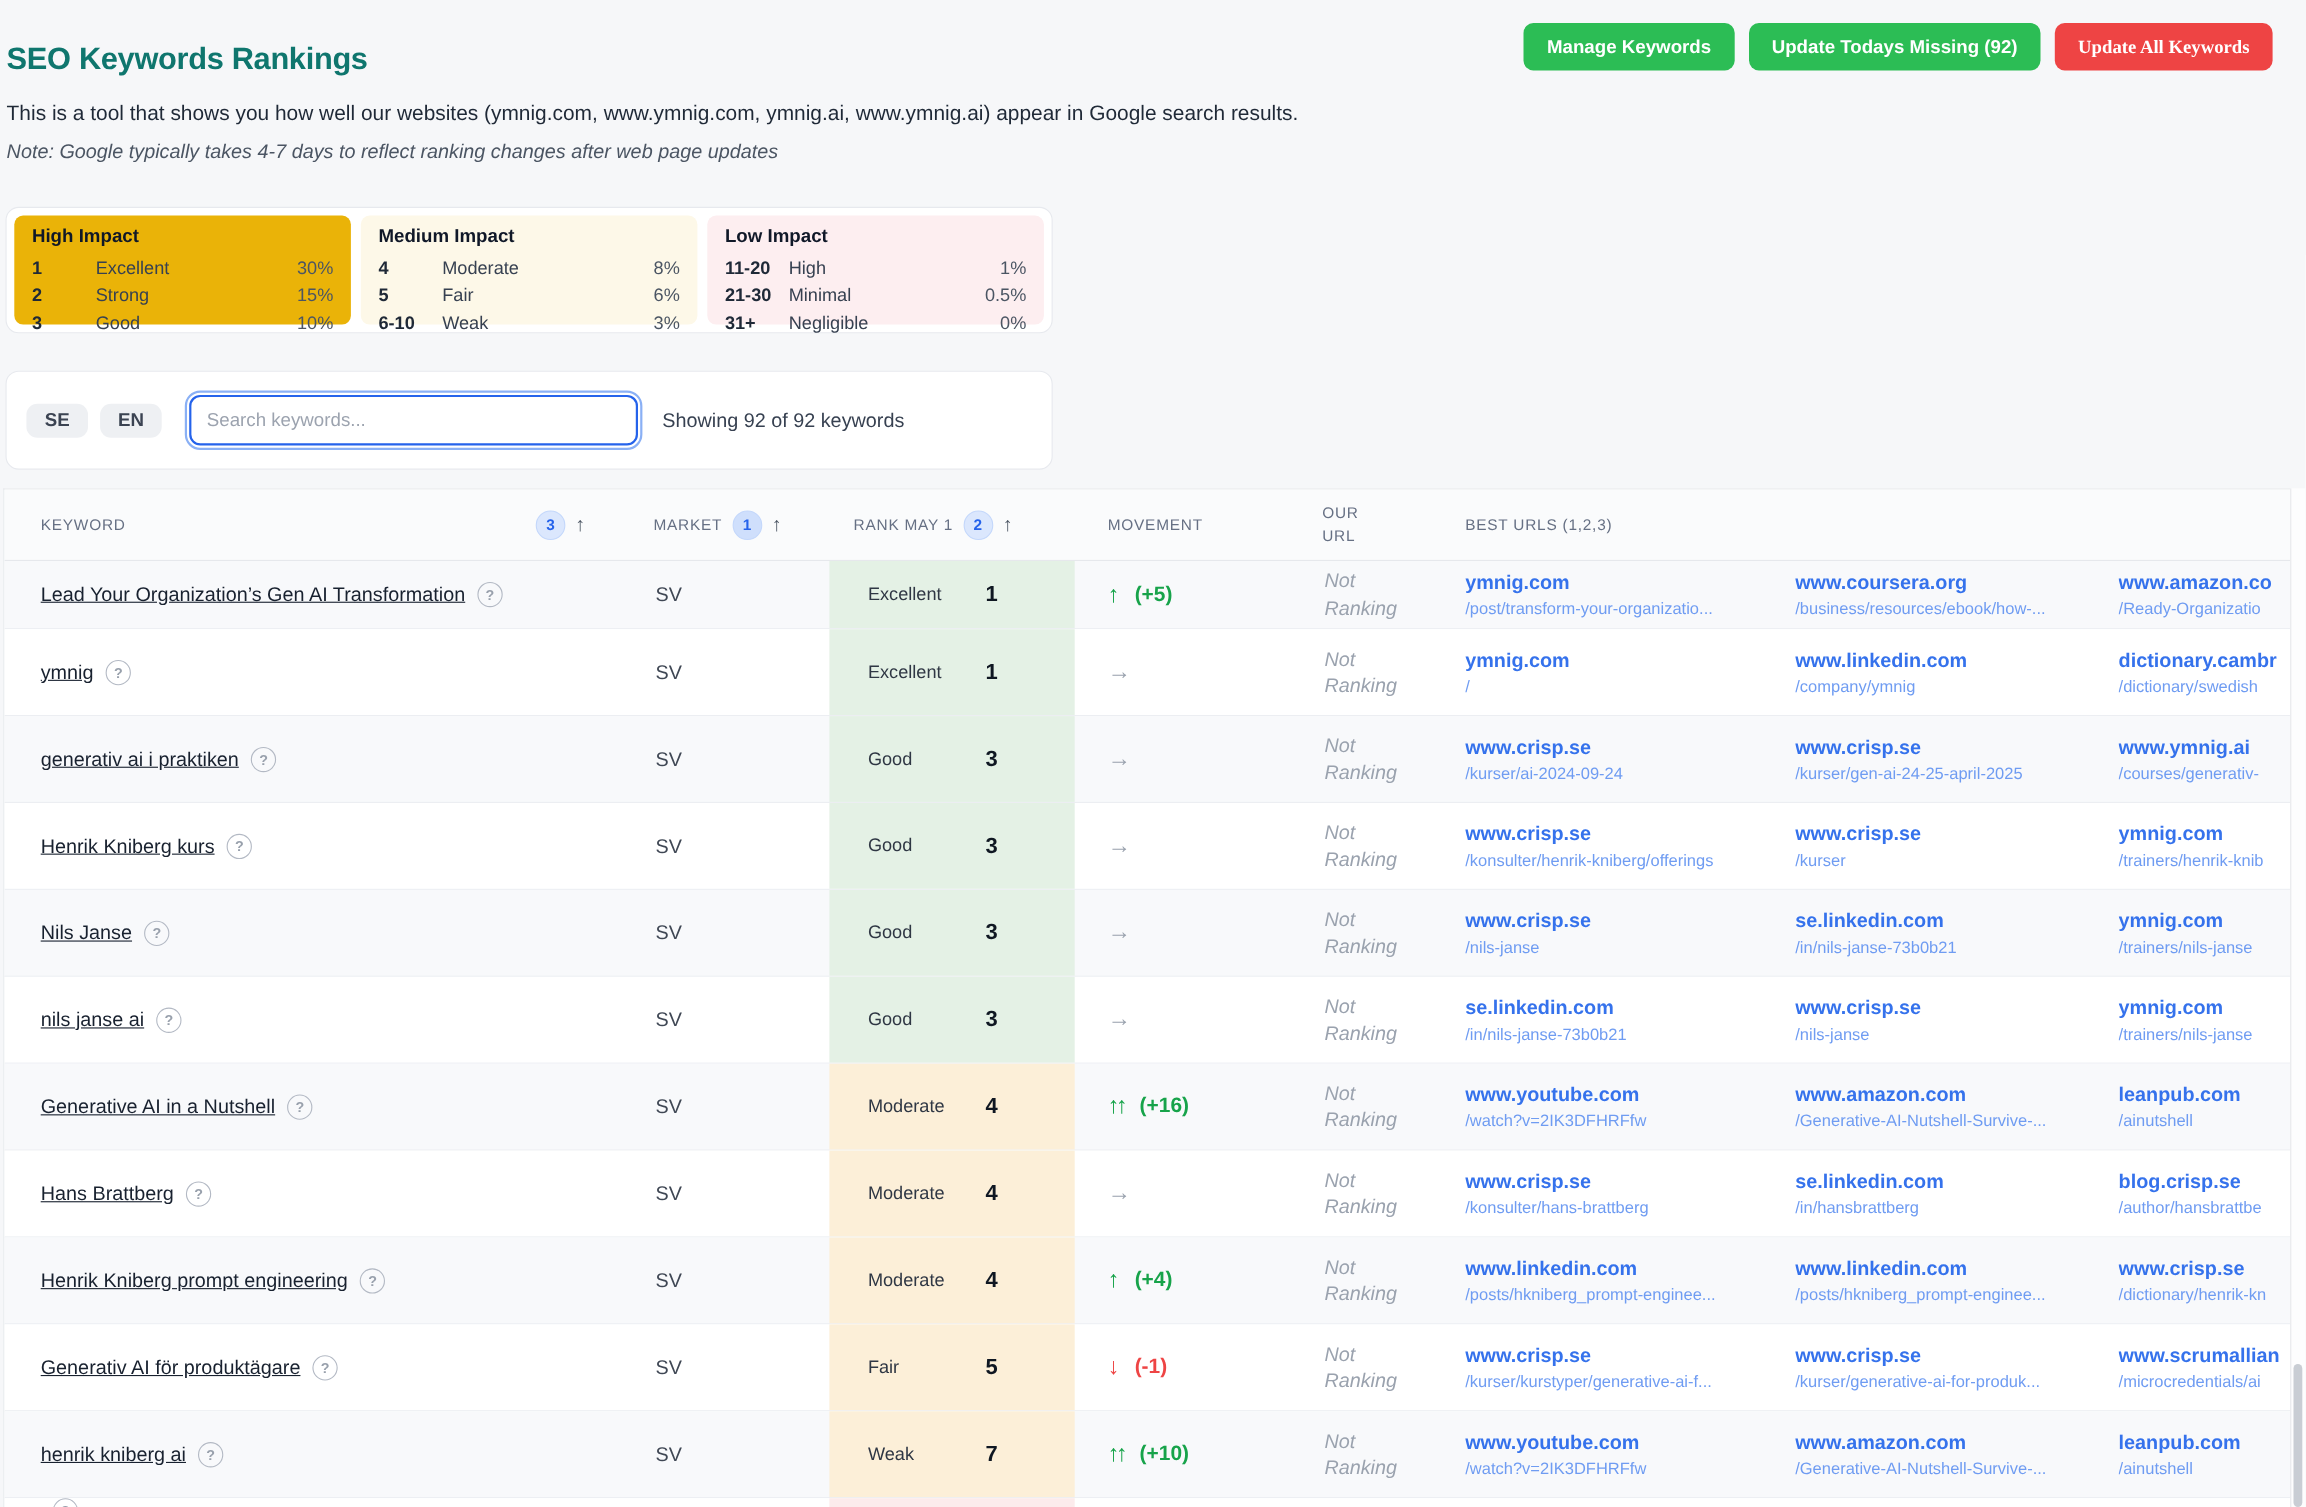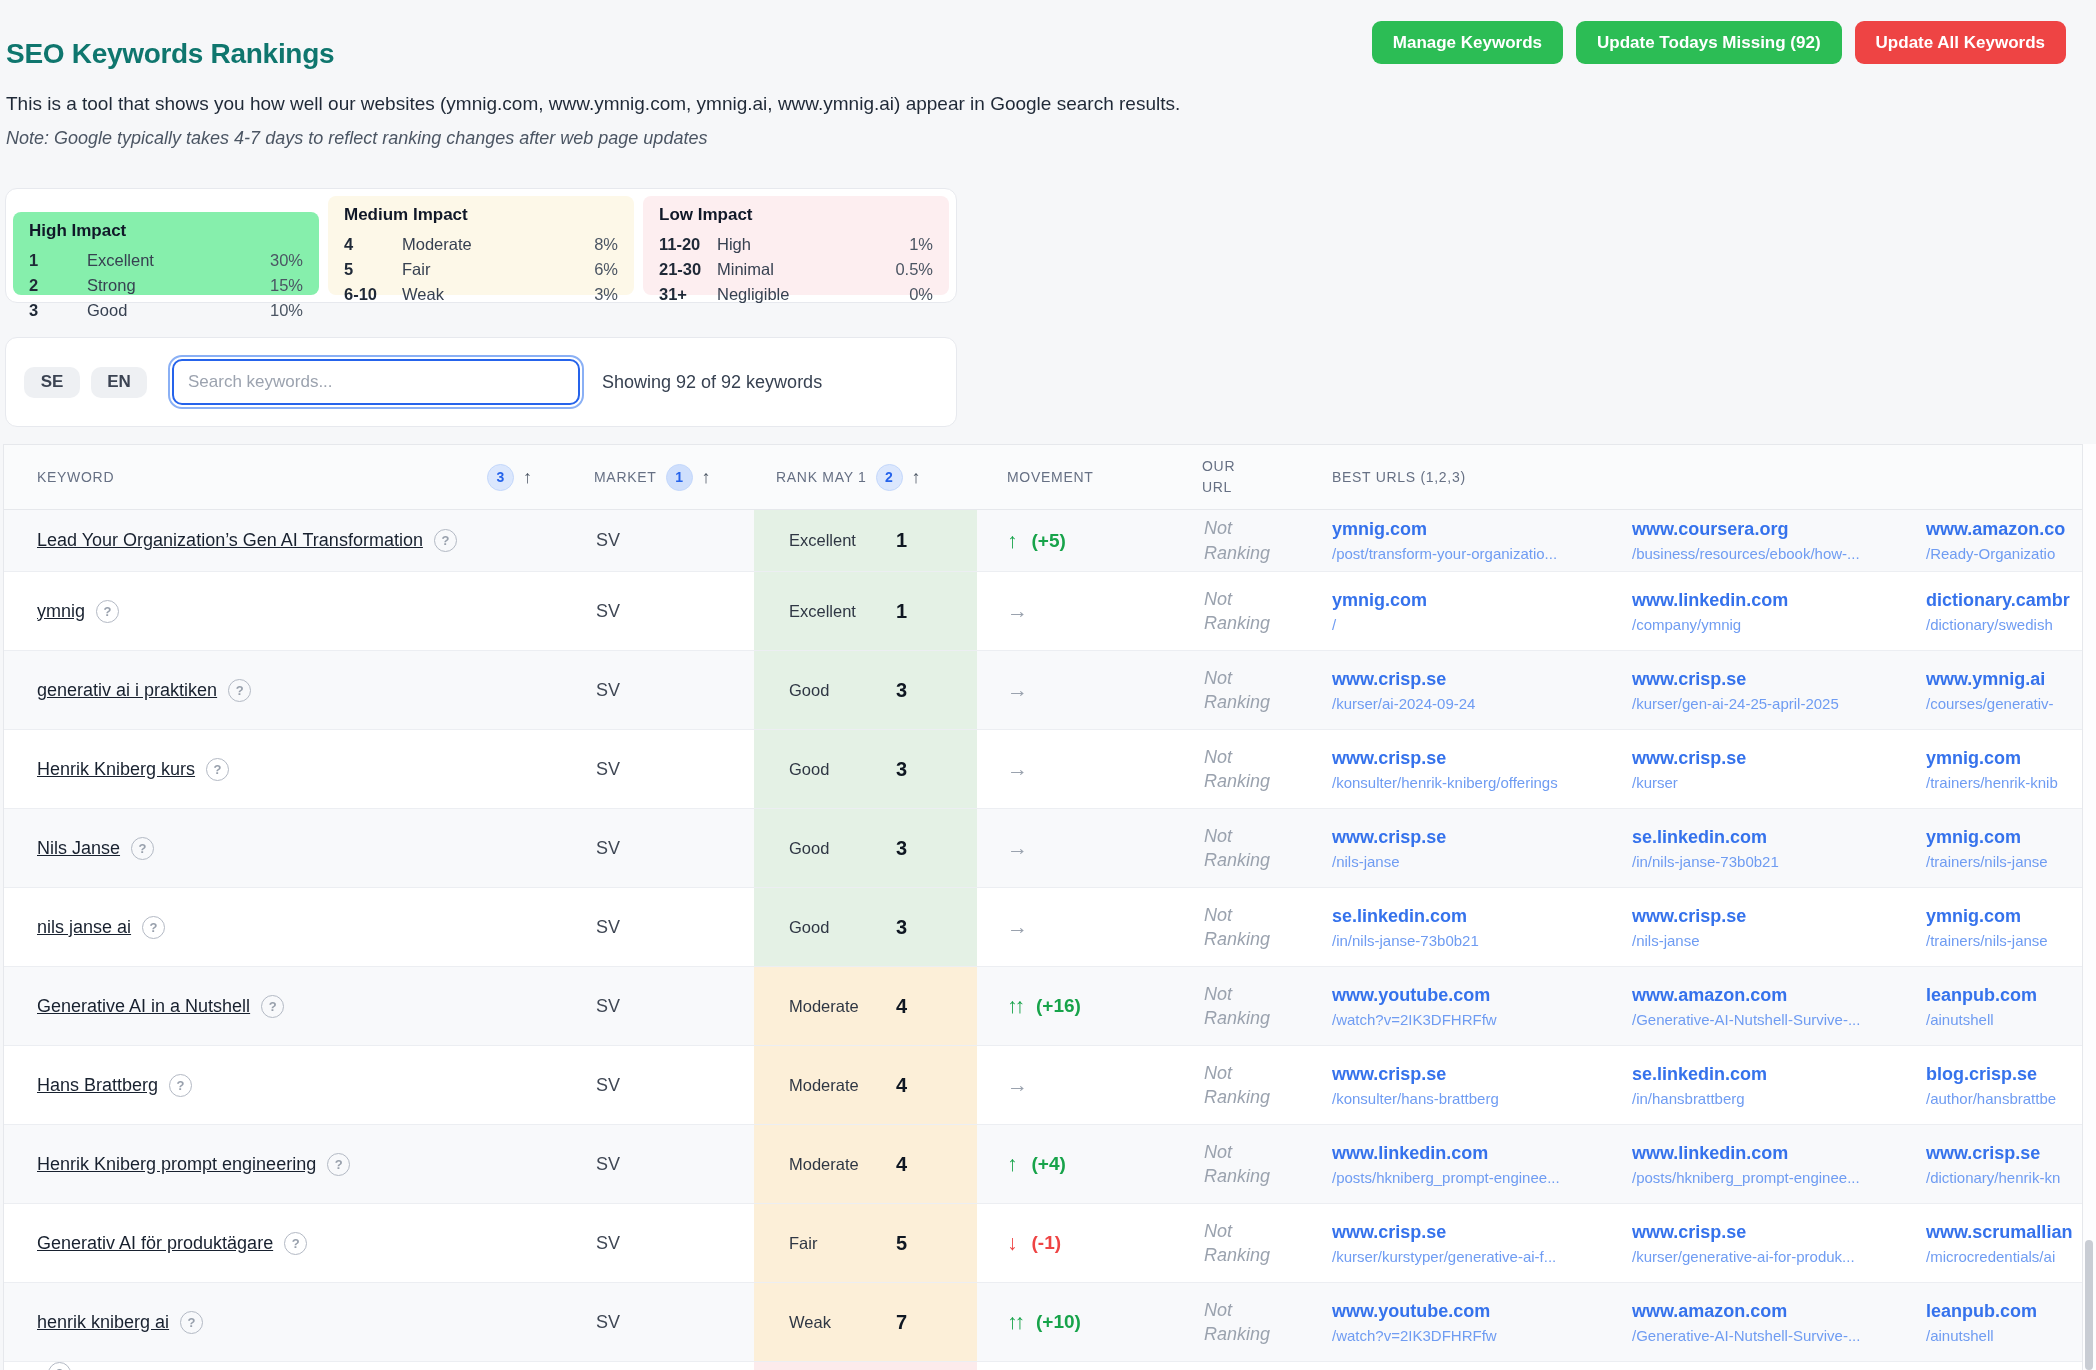--- a/index.html
+++ b/index.html
@@ -12,26 +12,26 @@
   
   .intro{position:absolute;left:6px;top:0;width:1300px;}
   .intro h1{margin:38px 0 0;font-size:28px;font-weight:700;color:#0f766e;letter-spacing:-.3px;}
   .intro .subtitle{margin:23px 0 0;font-size:19px;color:#1f2937;}
   .intro .note{margin:13px 0 0;font-size:18px;font-style:italic;color:#4b5563;}
   
   .actions{position:absolute;top:21px;right:30px;display:flex;gap:13px;}
   .btn{height:43px;border:none;border-radius:9px;padding:0 21px;font-size:17px;font-weight:700;color:#fff;
        font-family:inherit;cursor:pointer;}
   .btn-green{background:#2cbd55;}
-  .btn-red{background:#ee4444;}
+  .btn-red{background:#ee4444;font-family:Liberation Serif, serif;}
   
   .legend{position:absolute;left:5px;top:188px;width:952px;height:115px;box-sizing:border-box;
           background:#fff;border:1px solid #e7e9ee;border-radius:12px;padding:7px;display:flex;gap:9px;}
   .lbox{flex:1;border-radius:8px;padding:9px 16px 6px;box-sizing:border-box;}
-  .lbox.high{background:#86efac;margin-top:16px;}
+  .lbox.high{background:#eab308;}
   .lbox.medium{background:#fdf8e8;}
   .lbox.low{background:#fdeef0;}
   .lbox .ltitle{font-size:17px;font-weight:700;color:#101828;margin-bottom:7px;}
   .lrow{display:flex;font-size:16.5px;line-height:25px;color:#374151;}
   .lrange{width:58px;font-weight:600;color:#1f2937;}
   .llabel{flex:1;}
   .lvalue{color:#4b5563;}
   
   .filterbar{position:absolute;left:5px;top:337px;width:952px;height:90px;box-sizing:border-box;
              background:#fff;border:1px solid #e7e9ee;border-radius:12px;display:flex;align-items:center;padding:0 18px;}

